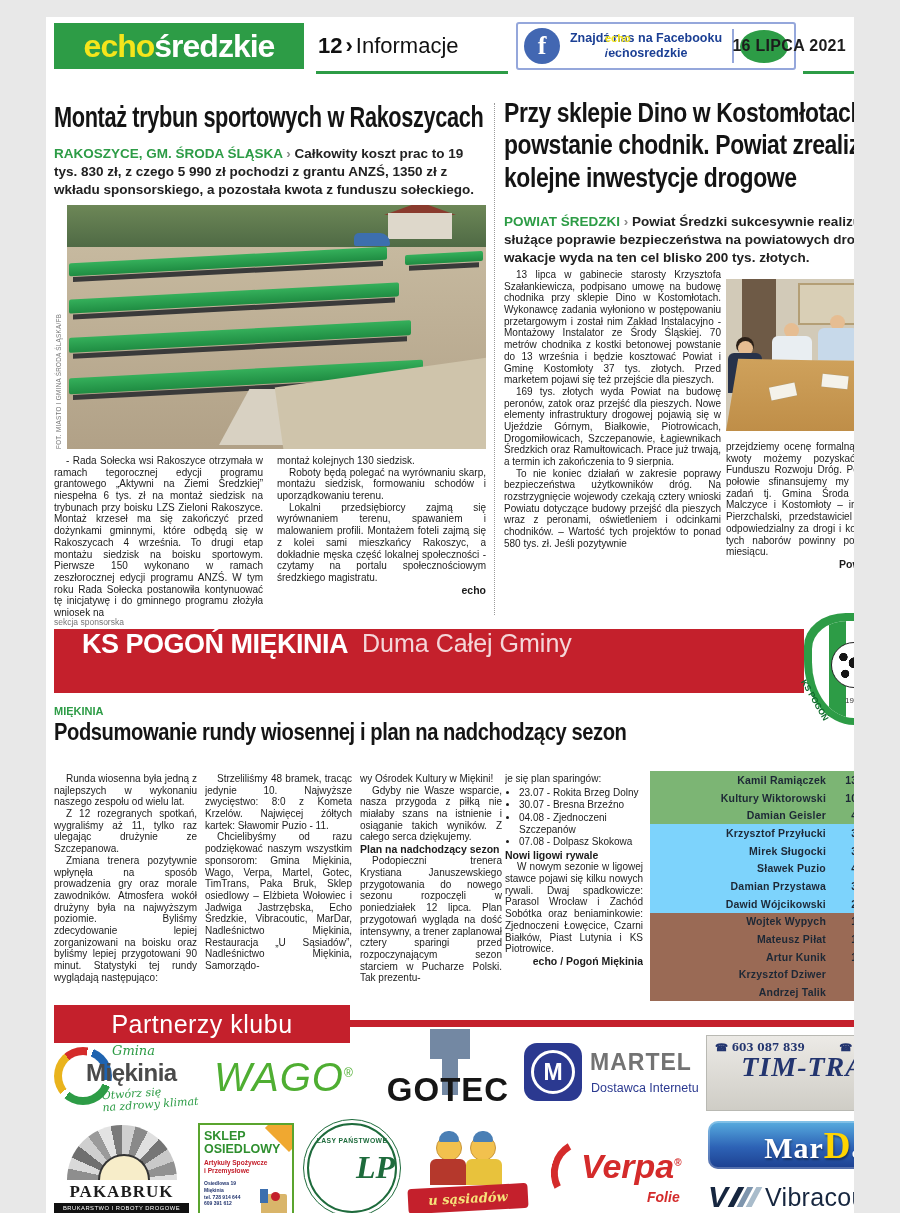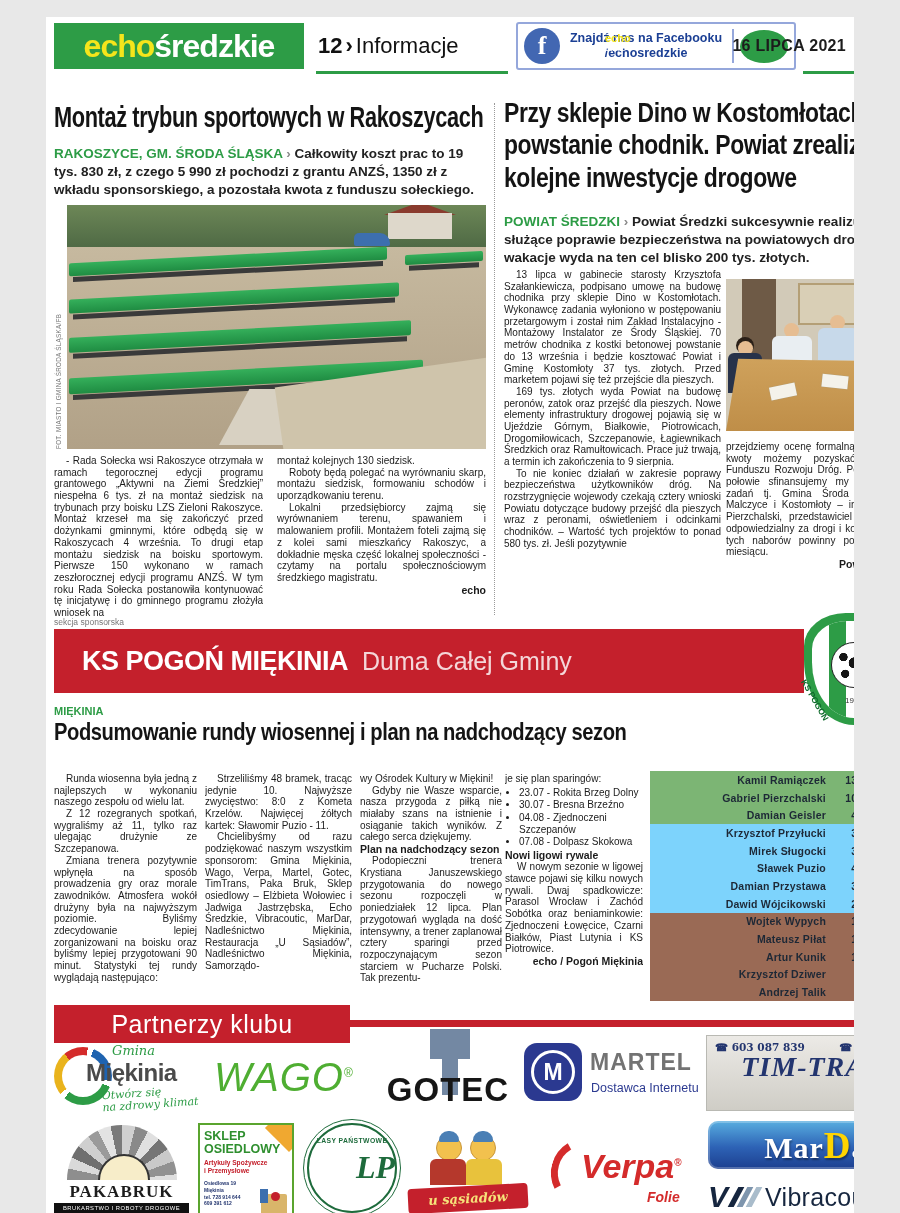--- a/index.html
+++ b/index.html
@@ -77,21 +77,21 @@
   .phr-table{position:absolute;left:0;right:0;bottom:0;height:86px;background:linear-gradient(180deg,#D2A55F,#BF8E48);
              clip-path:polygon(6% 16%,94% 20%,100% 100%,0 100%)}
   .hd{position:absolute;width:15px;height:15px;border-radius:50%;background:#e6bd92}
   .hair{position:absolute;width:18px;height:17px;border-radius:50%;background:#2b2018}
   .tor{position:absolute;border-radius:6px 6px 0 0}
   .paper{position:absolute;width:26px;height:13px;background:#f4f2ea;transform:rotate(-12deg);box-shadow:0 0 1px #998}
 
   
   .kicker{position:absolute;left:8px;top:600px;font-size:8.5px;color:#777}
   .red-banner{position:absolute;left:8px;top:612px;width:750px;height:64px;background:#C4202C;
-              display:flex;align-items:center;padding-left:28px;gap:14px}
+              display:flex;align-items:flex-start;padding-left:28px;gap:14px}
   .banner-title{color:#fff;font-weight:bold;font-size:27px;letter-spacing:-0.5px}
   .banner-sub{color:rgba(255,255,255,0.82);font-size:25px}
   .crest{position:absolute;width:112px;height:122px}
   .crest-big{left:752px;top:596px;z-index:5}
   .crest-small{left:818px;top:898px;transform:scale(0.55);transform-origin:0 0;z-index:6}
   .shield{position:absolute;left:6px;top:0;width:100px;height:112px;background:#2D9C46;
           border-radius:50px 50px 60px 60px/40px 40px 78px 78px;display:flex;align-items:center;justify-content:center}
   .shield-in{width:84px;height:97px;border-radius:42px 42px 50px 50px/33px 33px 66px 66px;overflow:hidden;position:relative;background:#fff;display:flex}
   .stripe{flex:1}.stripe.g{background:#2D9C46}.stripe.o{background:#E98A2B}
   .soccer{position:absolute;left:50%;top:46%;width:46px;height:46px;margin:-23px 0 0 -23px;border-radius:50%;border:1px solid #222;
@@ -370,21 +370,21 @@
 
   <div class="stats">
       <div class="stat-row zone-green">
         <span class="st-name">Kamil Ramiączek</span>
         <span class="st-goals">13</span>
         <span class="st-ball"></span>
         <span class="st-num">14</span>
         <span class="st-a">A</span>
       </div>
       <div class="stat-row zone-green">
-        <span class="st-name">Gabriel Pierzchalski</span>
+        <span class="st-name">Kultury Wiktorowski</span>
         <span class="st-goals">10</span>
         <span class="st-ball"></span>
         <span class="st-num">6</span>
         <span class="st-a">A</span>
       </div>
       <div class="stat-row zone-green">
         <span class="st-name">Damian Geisler</span>
         <span class="st-goals">4</span>
         <span class="st-ball"></span>
         <span class="st-num">3</span>

